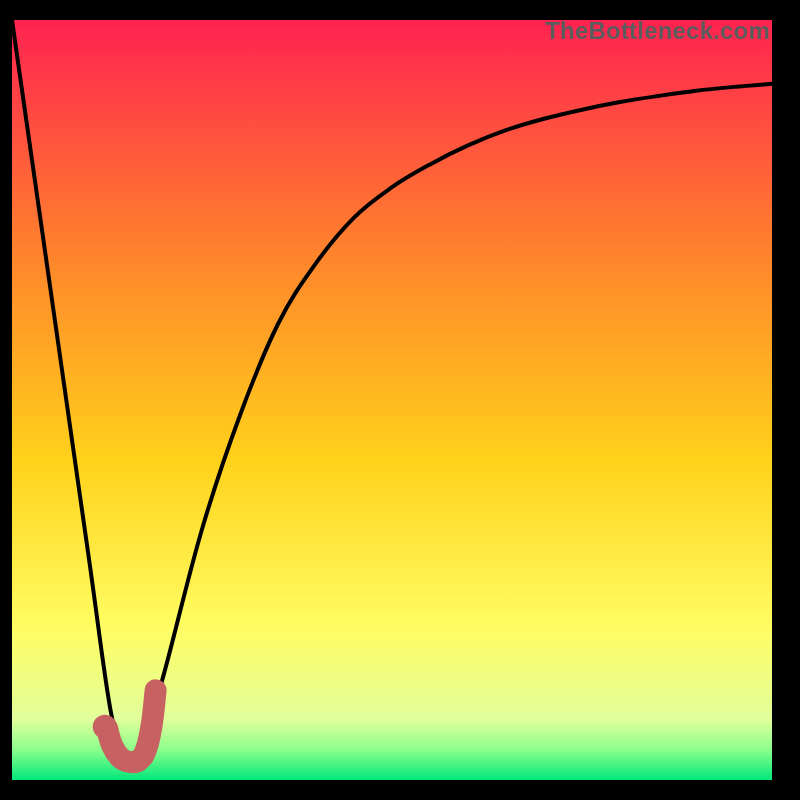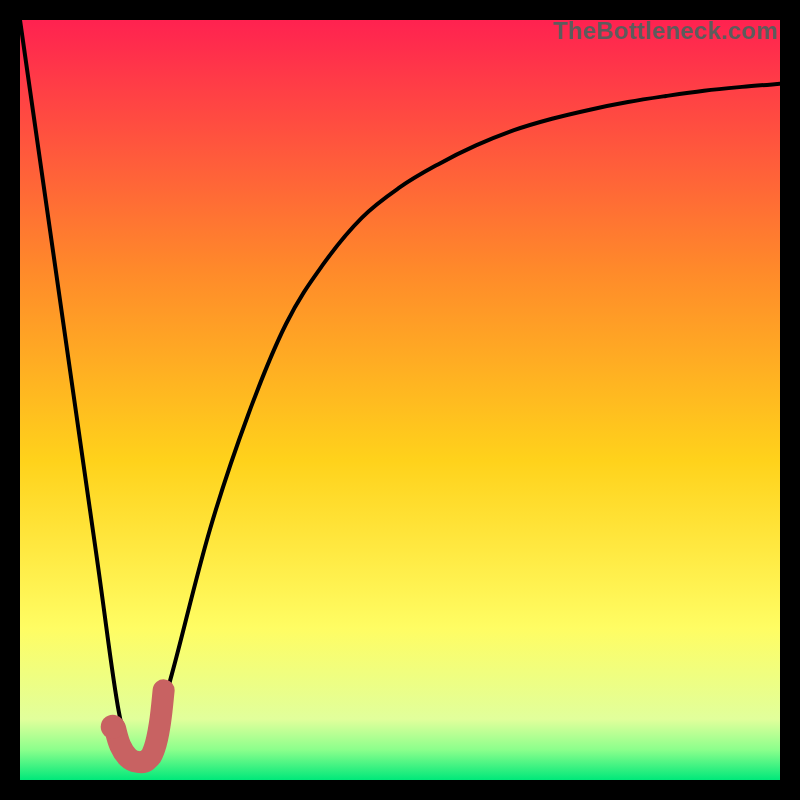--- a/index.html
+++ b/index.html
@@ -6,21 +6,21 @@
     margin: 0;
     padding: 0;
     width: 800px;
     height: 800px;
     background: #000;
     font-family: Arial, Helvetica, sans-serif;
     overflow: hidden;
   }
   .plot-frame {
     position: absolute;
-    left: 20px;
+    left: 12px;
     top: 20px;
     width: 760px;
     height: 672px;
     background: #fef9c3;
   }
   .plot-area {
     position: absolute;
     left: 0;
     top: 0;
     width: 760px;

